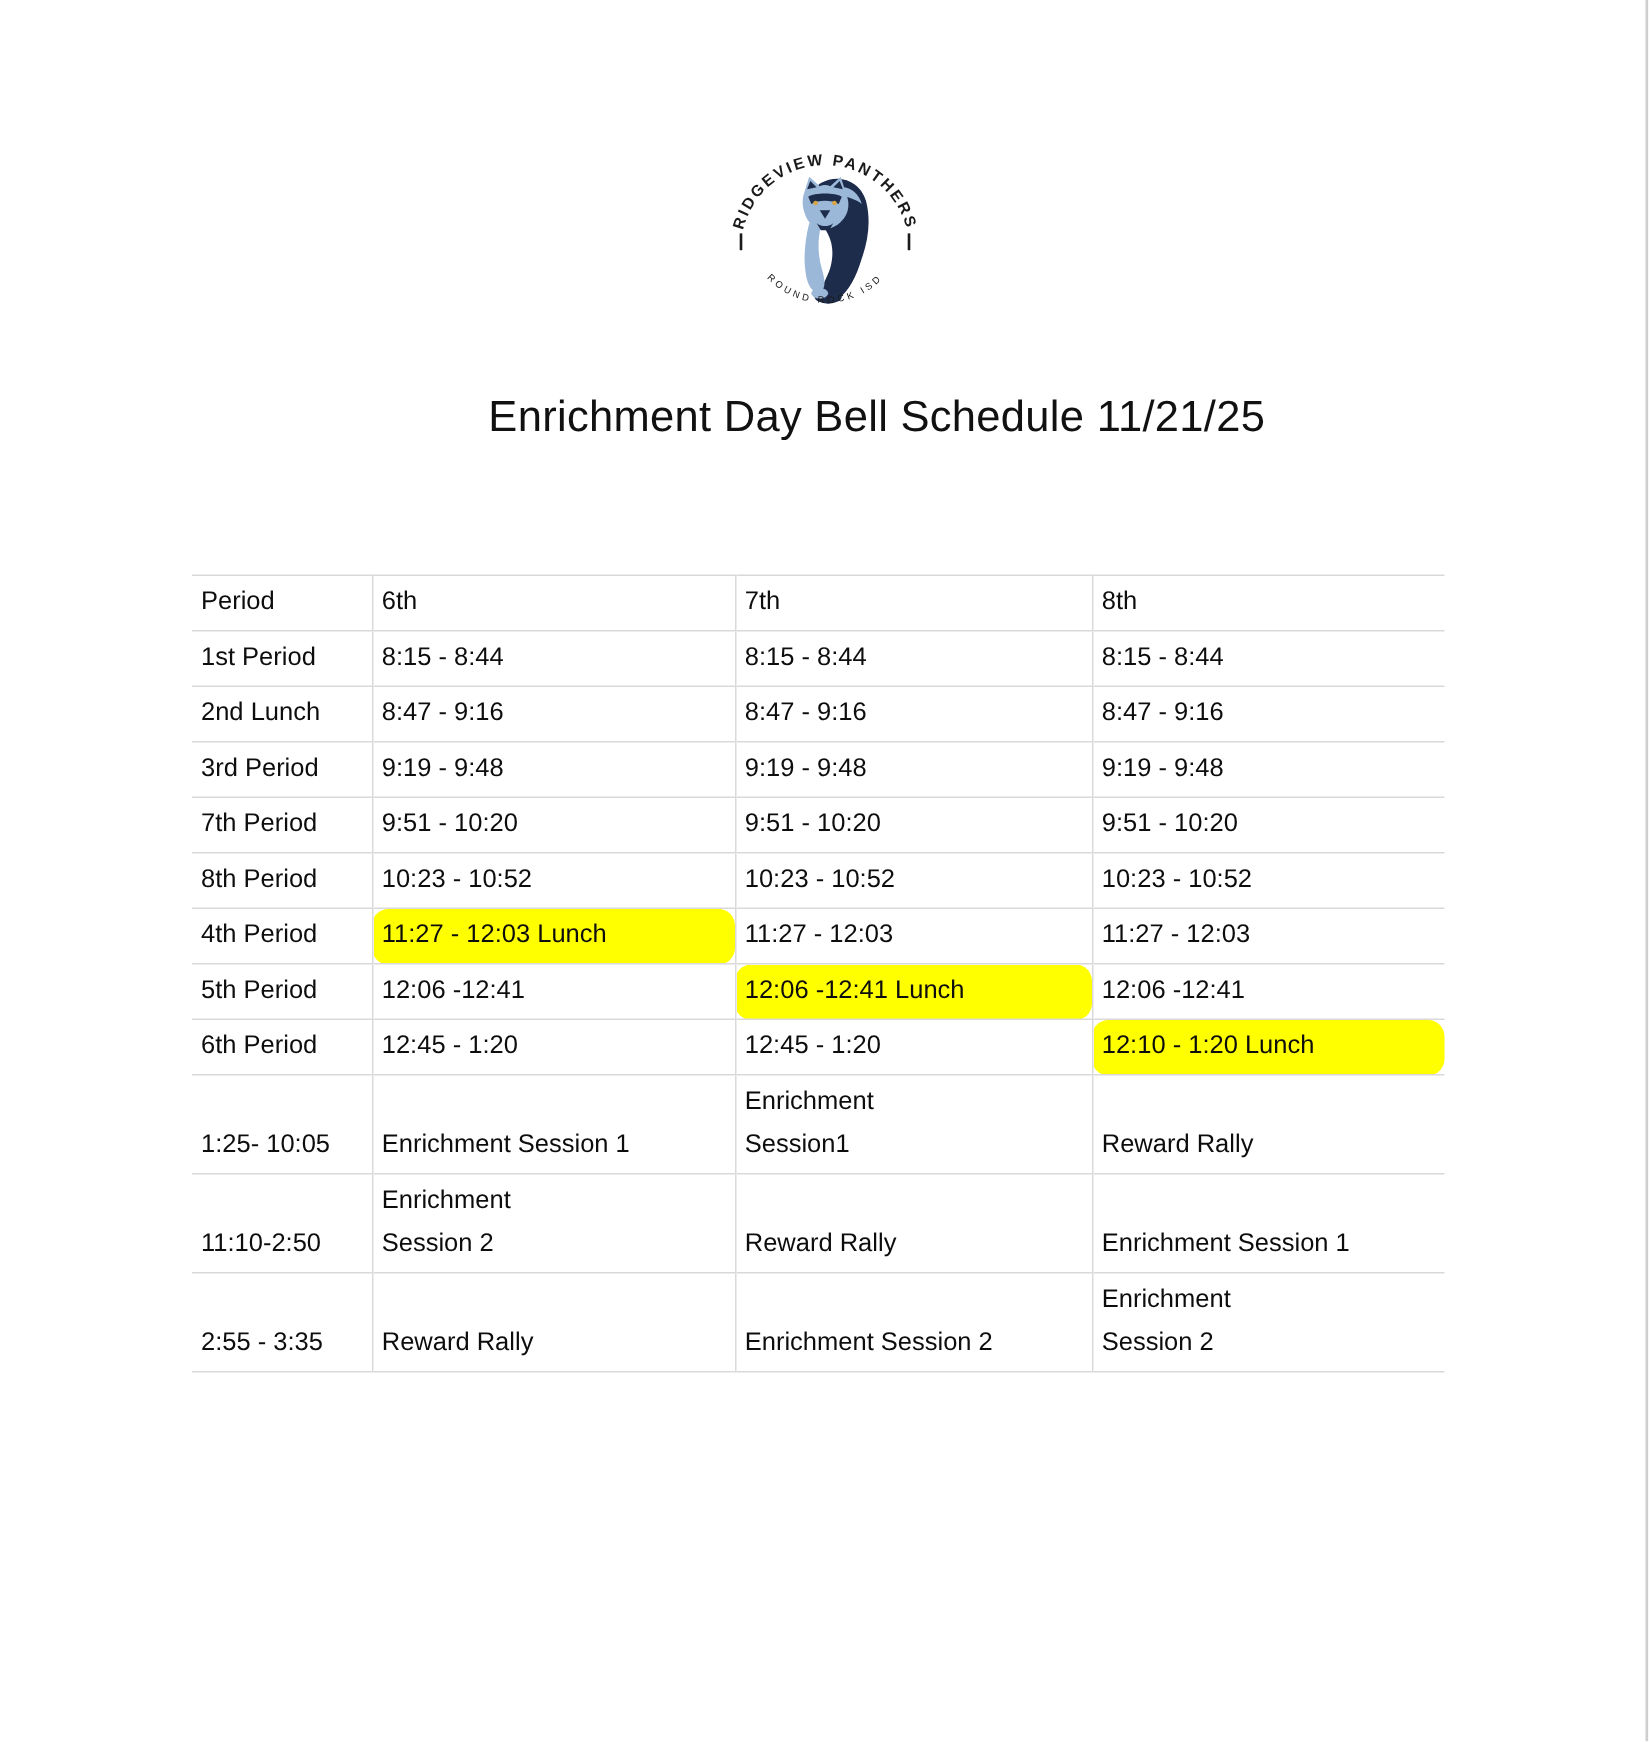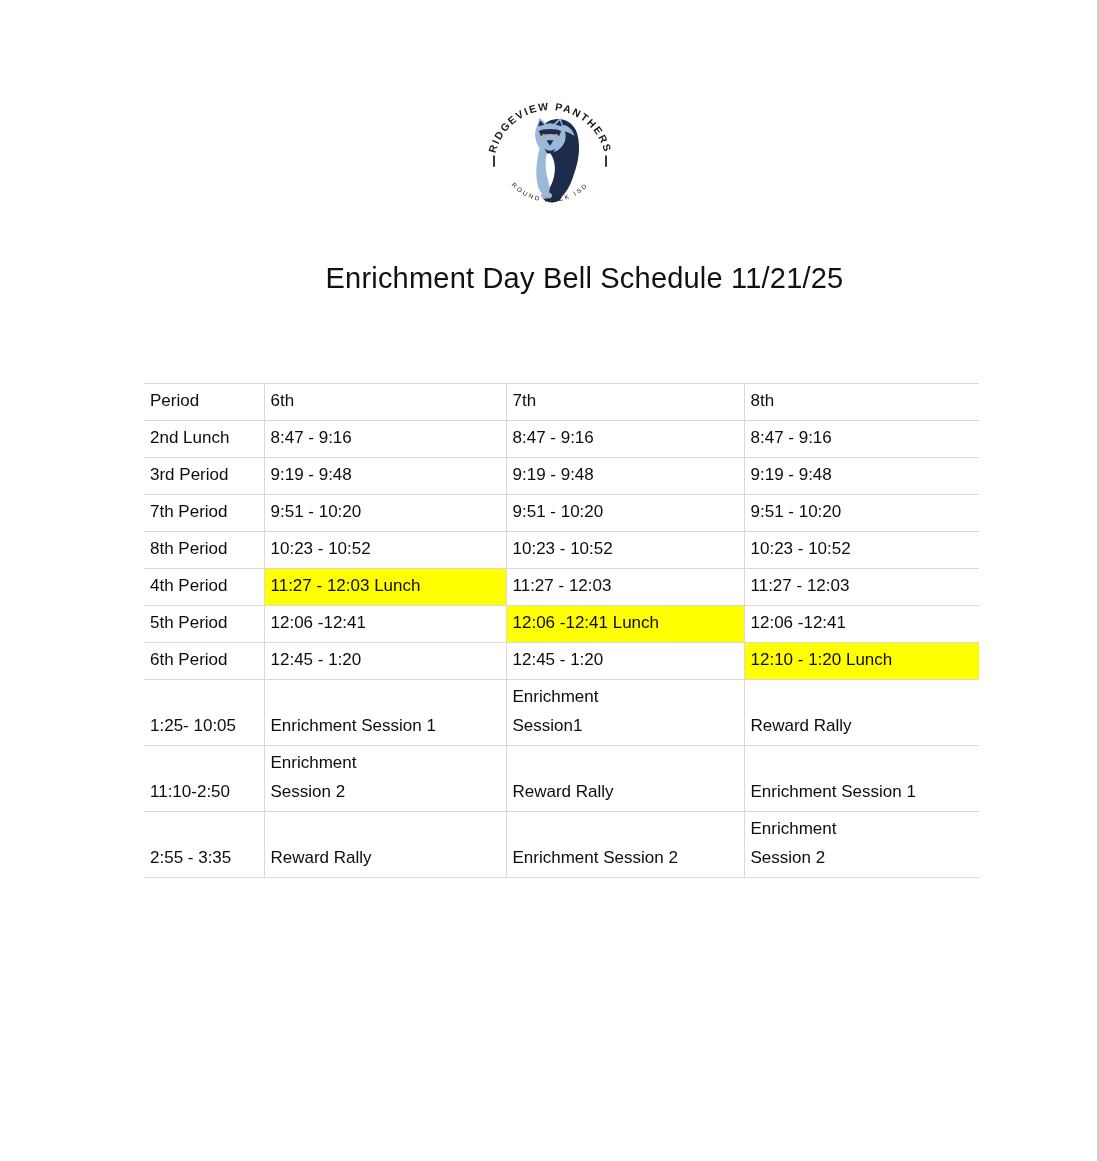--- a/index.html
+++ b/index.html
@@ -17,38 +17,38 @@
   }
   .logo-wrap svg { width:100%; height:100%; }
   .logo-arc-text { font-family:"Liberation Sans", sans-serif; font-weight:bold; }
   .page-title {
     position:absolute; left:0; top:261px; width:1097px;
     text-align:center; font-size:29px; line-height:34px; color:#111111;
     letter-spacing:0.2px;
     padding-left:36px;
   }
   table.schedule {
-    position:absolute; left:144px; top:383px;
+    position:absolute; left:128px; top:383px;
     border-collapse:collapse; table-layout:fixed;
     font-size:17px; color:#0d0d0d;
   }
   table.schedule td {
     border-top:1px solid var(--border-color,#d9d9d9);
     vertical-align:bottom;
     padding:2px 6px 5px 6px;
     line-height:29px;
     white-space:pre-line;
     overflow:hidden;
   }
   table.schedule td + td { border-left:1px solid var(--border-color,#d9d9d9); }
   table.schedule tr { height:35px; }
   table.schedule tr.tall { height:64px; }
   table.schedule tr.tall-last { height:62px; }
   table.schedule tr:last-child td { border-bottom:1px solid var(--border-color,#d9d9d9); }
-  td.hl { background:var(--hl-color,#ffff00); }
+  td.hl { background:var(--hl-color,#ffff00);border-radius:11px; }
 </style>
 </head>
 <body>
 
 <div class="page">
 
   <div class="logo-wrap">
     <svg viewBox="0 0 200 200">
       <path id="arcTop" d="M 20 113 A 80 80 0 0 1 180 113" fill="none"></path>
       <path id="arcBot" d="M 34 126 A 76 76 0 0 0 166 126" fill="none"></path>
@@ -103,20 +103,26 @@
         <col style="width:242px">
       <col style="width:238px">
         <col style="width:235px">
     </colgroup>
     <tbody>
       <tr>
         <td>Period</td>
         <td>6th</td>
         <td>7th</td>
         <td>8th</td>
+      </tr>
+      <tr>
+        <td>1st Period</td>
+        <td>8:15 - 8:44</td>
+        <td>8:15 - 8:44</td>
+        <td>8:15 - 8:44</td>
       </tr>
       <tr>
         <td>2nd Lunch</td>
         <td>8:47 - 9:16</td>
         <td>8:47 - 9:16</td>
         <td>8:47 - 9:16</td>
       </tr>
       <tr>
         <td>3rd Period</td>
         <td>9:19 - 9:48</td>

